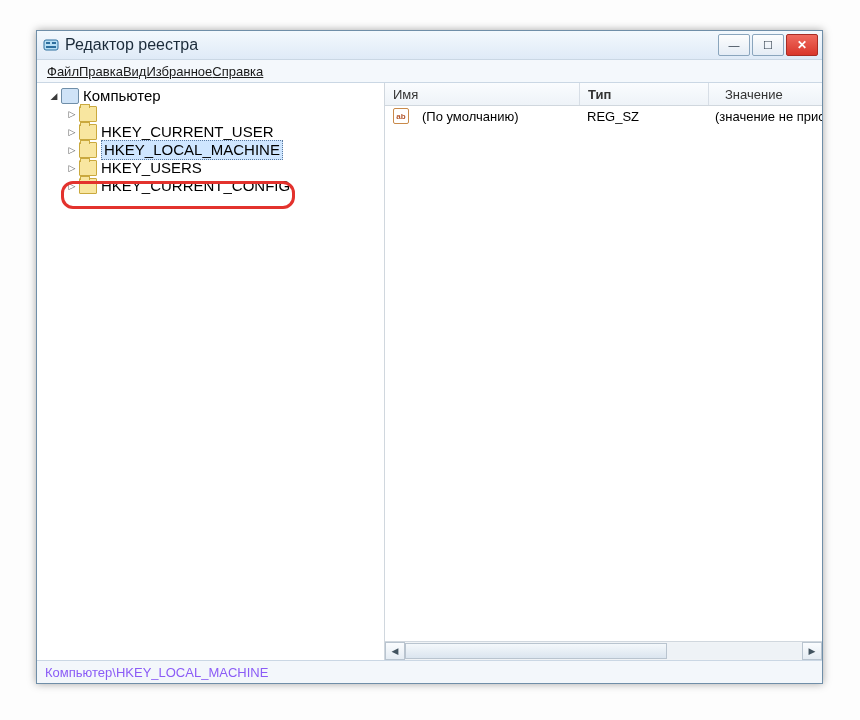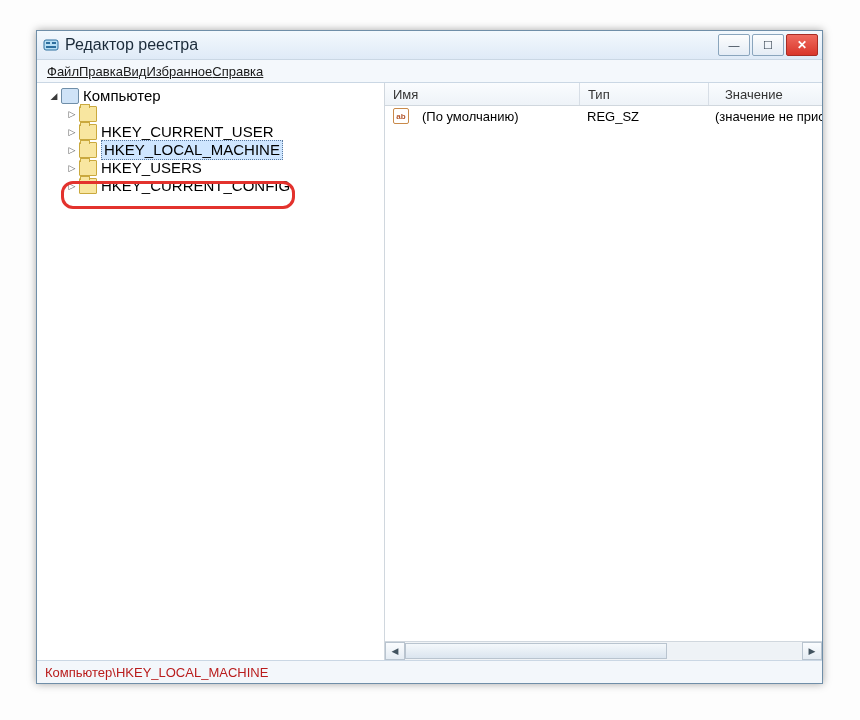--- a/index.html
+++ b/index.html
@@ -163,21 +163,21 @@
   background: linear-gradient(#fafcfe,#eef3f8);
 }
 .hcell {
   display:flex; align-items:center;
   padding: 0 8px;
   border-right: 1px solid #d7dee6;
   font-size: 13px;
   color: #333;
 }
 .hcell.c1 { width: 178px; }
-.hcell.c2 { width: 112px; }
+.hcell.c2 { width: 112px; font-weight: bold; }
 .hcell.c3 { flex:1; border-right:none;margin-left:8px; }
 .rows { flex:1; position:relative; overflow:hidden; }
 .row {
   display:flex; height:20px; align-items:center;
 }
 .cell { padding:0 8px; font-size:13px; }
 .cell.c1 { width:178px; display:flex; align-items:center; gap:13px; }
 .cell.c2 { width:112px; }
 .cell.c3 { flex:1; white-space:nowrap; overflow:hidden; }
 .valicon {
@@ -213,21 +213,21 @@
   border:1px solid #b9c4cf;
   box-sizing:border-box;
 }
 .status {
   height: 22px;
   border-top:1px solid #cad7e4;
   background:#f3f7fb;
   display:flex; align-items:center;
   padding:0 8px;
   font-size:13px;
-  color:#b91c1c;
+  color:#8b5cf6;
 }
 </style>
 </head>
 <body>
 
 <div class="canvas">
   <div class="window">
 
     <div class="titlebar">
       <span class="ticon">

